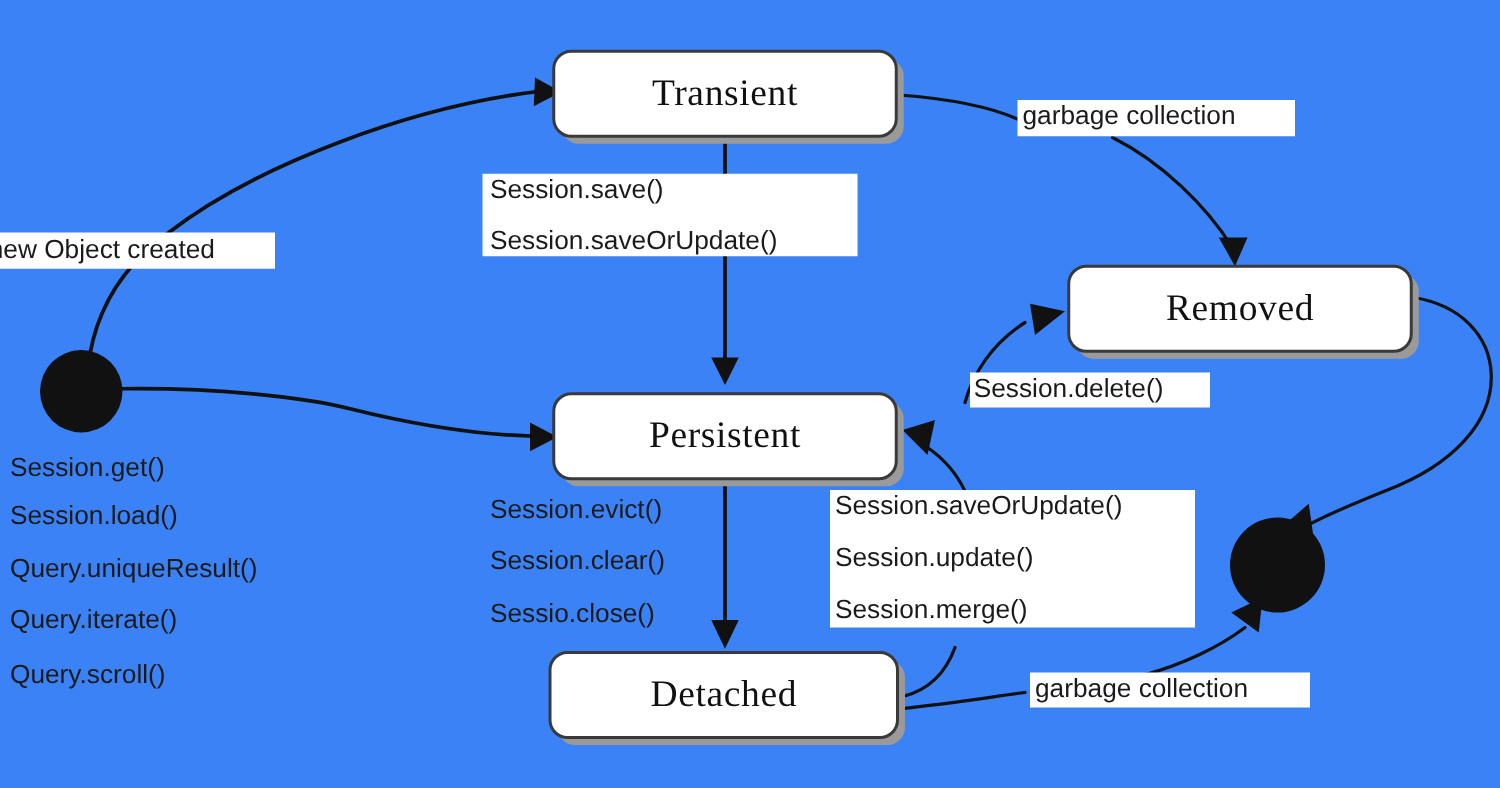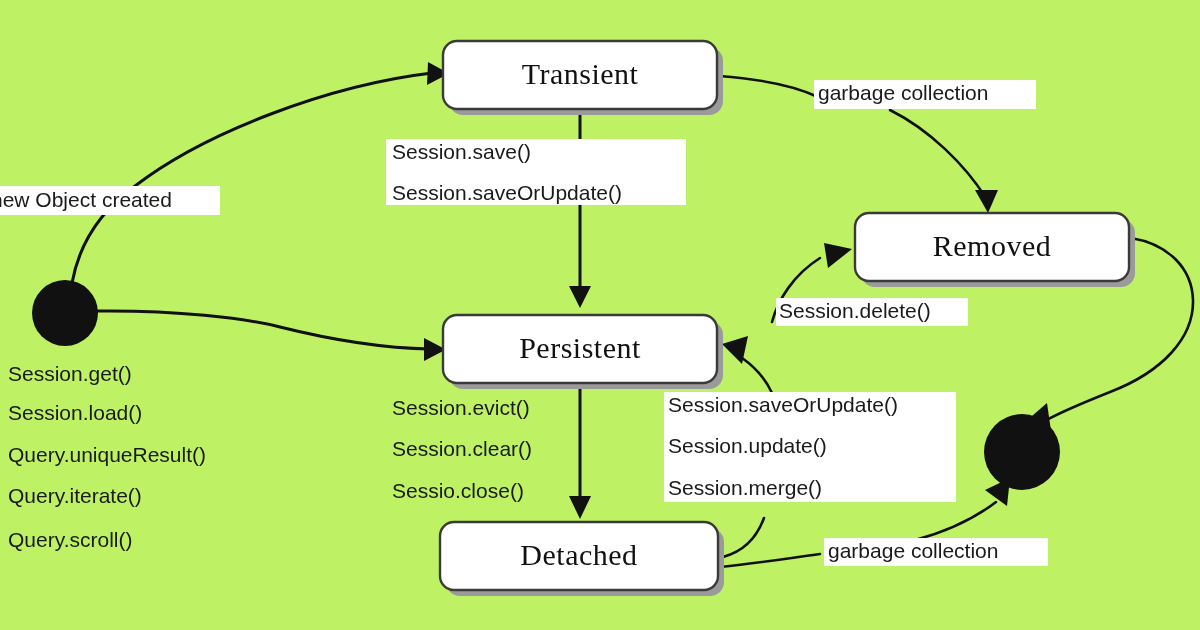--- a/index.html
+++ b/index.html
@@ -4,21 +4,21 @@
 <style>
   html, body {
     margin: 0;
     padding: 0;
     background: #ffffff;
   }
   #canvas {
     position: relative;
     width: 1200px;
     height: 630px;
-    background: #bef264;
+    background: #3b82f6;
     overflow: hidden;
     font-family: "Liberation Sans", sans-serif;
   }
   #diagram-svg {
     position: absolute;
     left: 0;
     top: 0;
     width: 1200px;
     height: 630px;
   }

